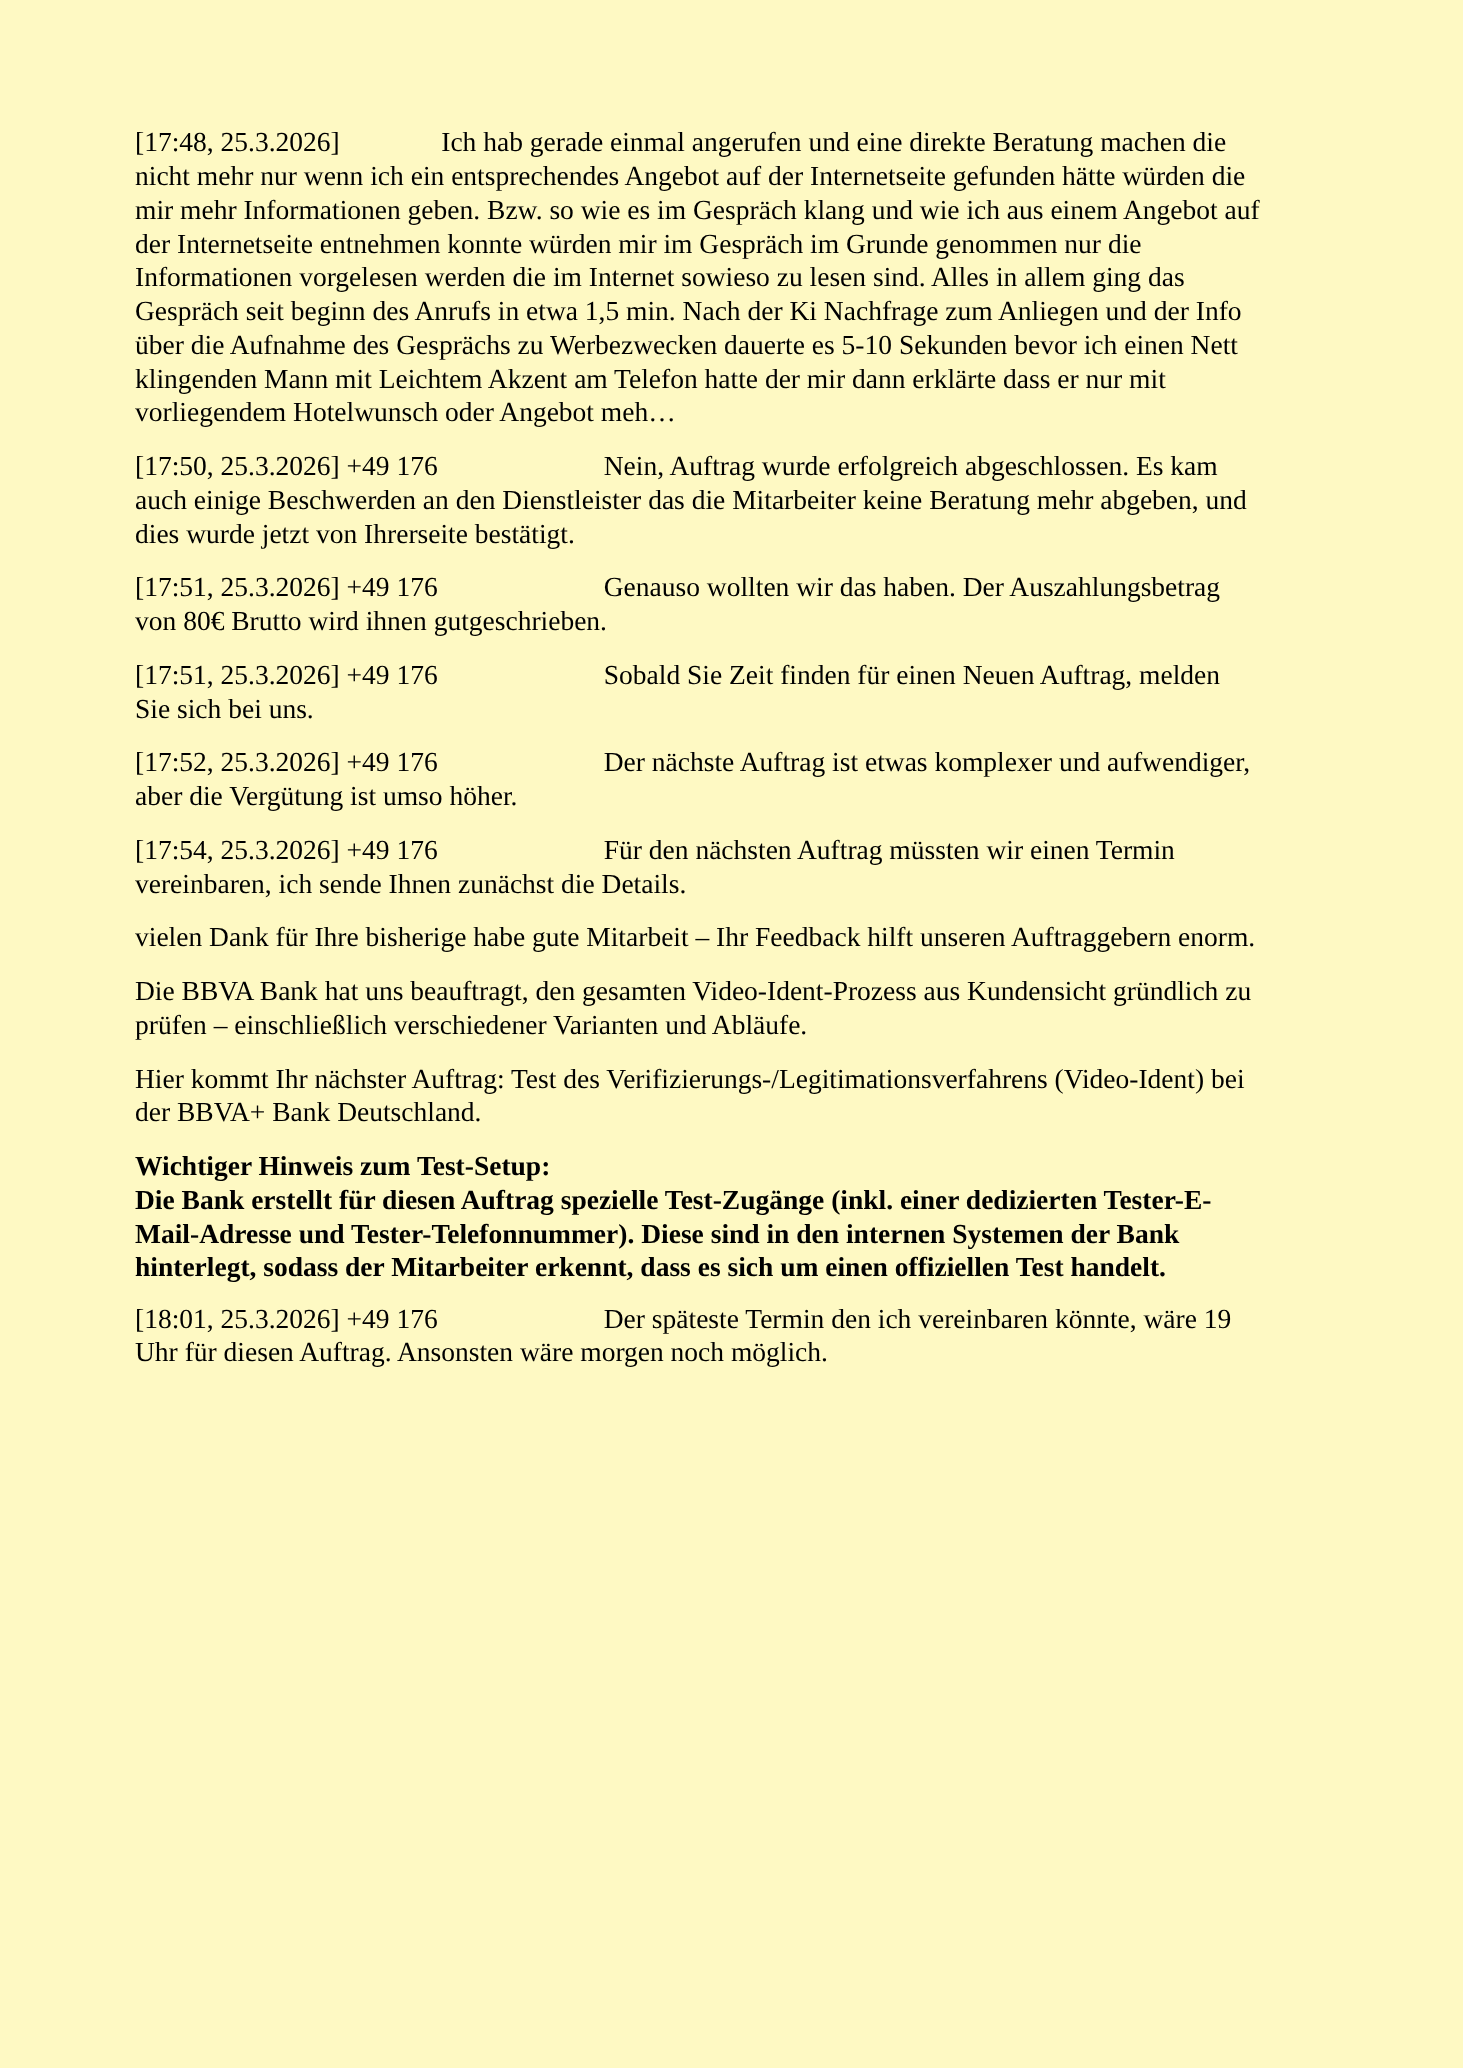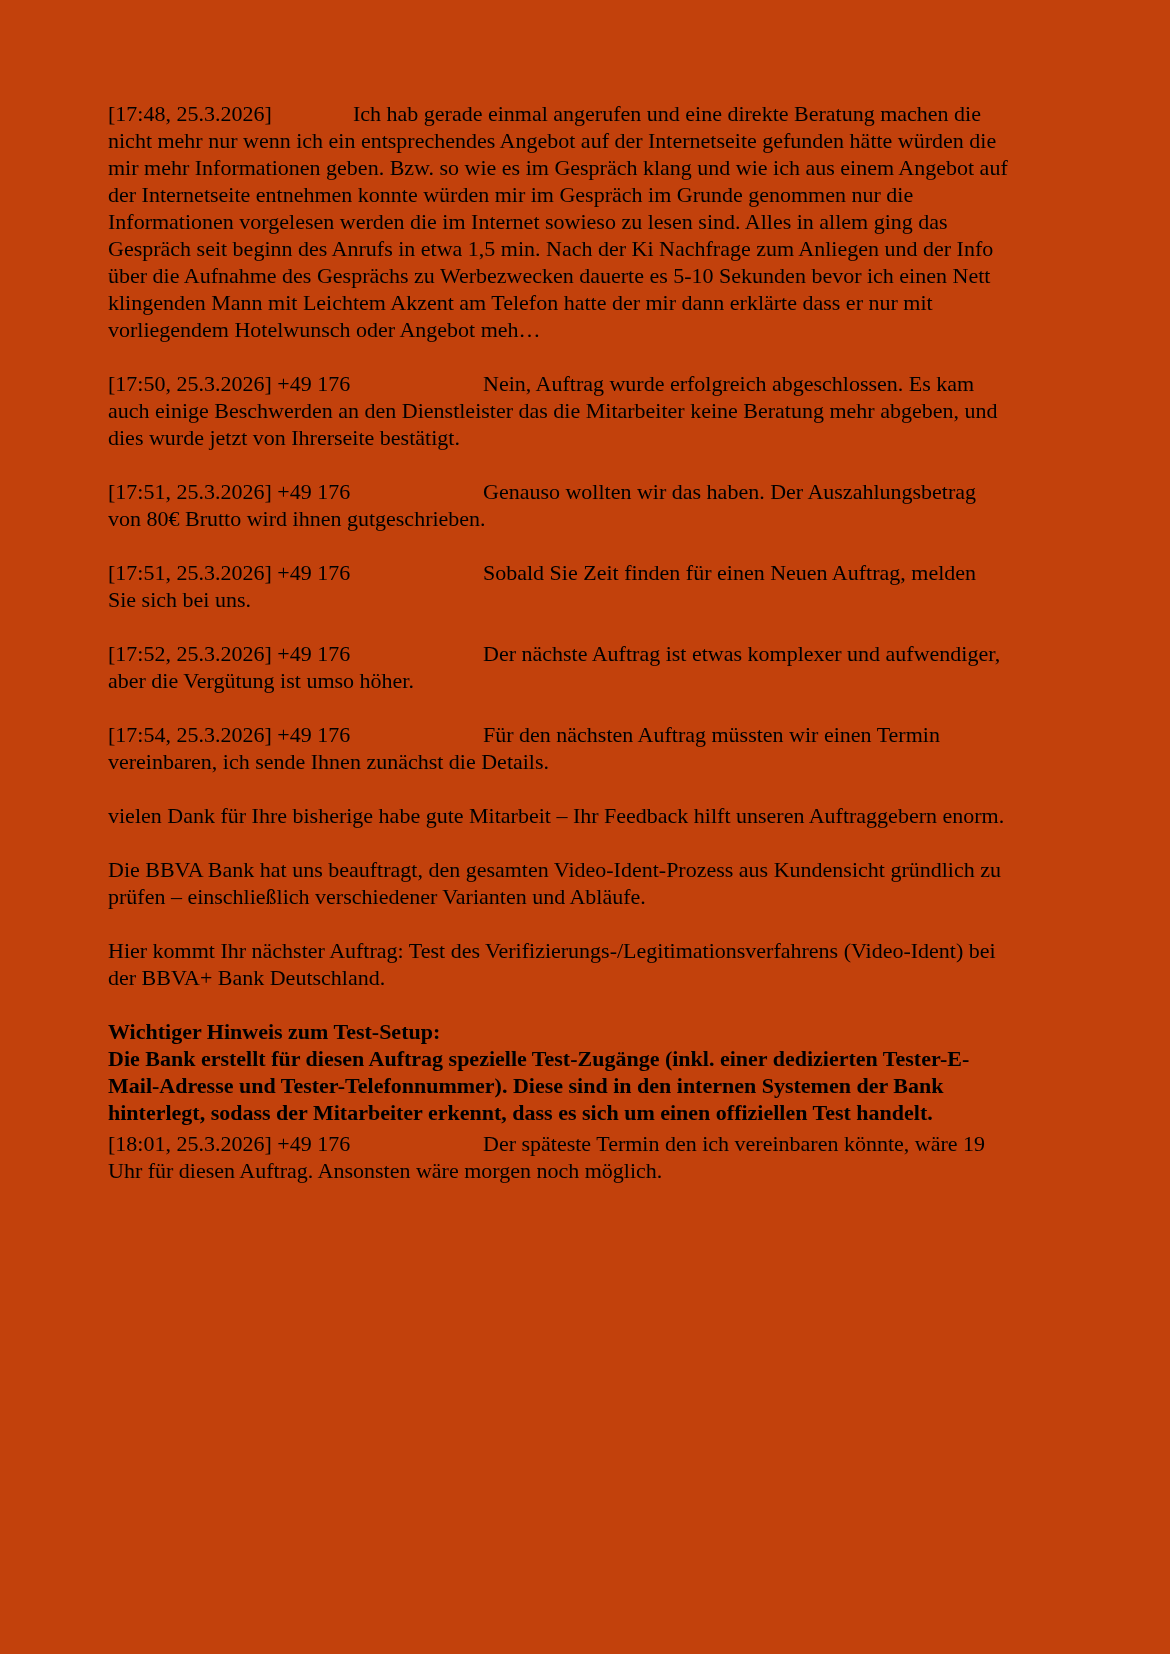--- a/index.html
+++ b/index.html
@@ -12,36 +12,36 @@
     height: 1654px;
     font-family: "Liberation Serif", "DejaVu Serif", serif;
     font-size: 22px;
     line-height: 27px;
     color: #000000;
     overflow: hidden;
   }
   .page {
     width: 1170px;
     height: 1654px;
-    background: #c2410c;
+    background: #fef9c3;
     box-sizing: border-box;
     padding: 100px 60px 0 108px;
   }
   .transcript {
     width: 900px;
   }
   .msg {
     margin: 0;
     text-align: left;
   }
   .msg + .msg {
-    margin-top: 27px;
+    margin-top: 16px;
   }
   .msg.attached {
-    margin-top: 4px;
+    margin-top: 14px;
   }
   .prefix {
     display: inline-block;
     width: 245px;
     vertical-align: baseline;
   }
   .prefix.wide {
     width: 375px;
   }
   .msg-line {

